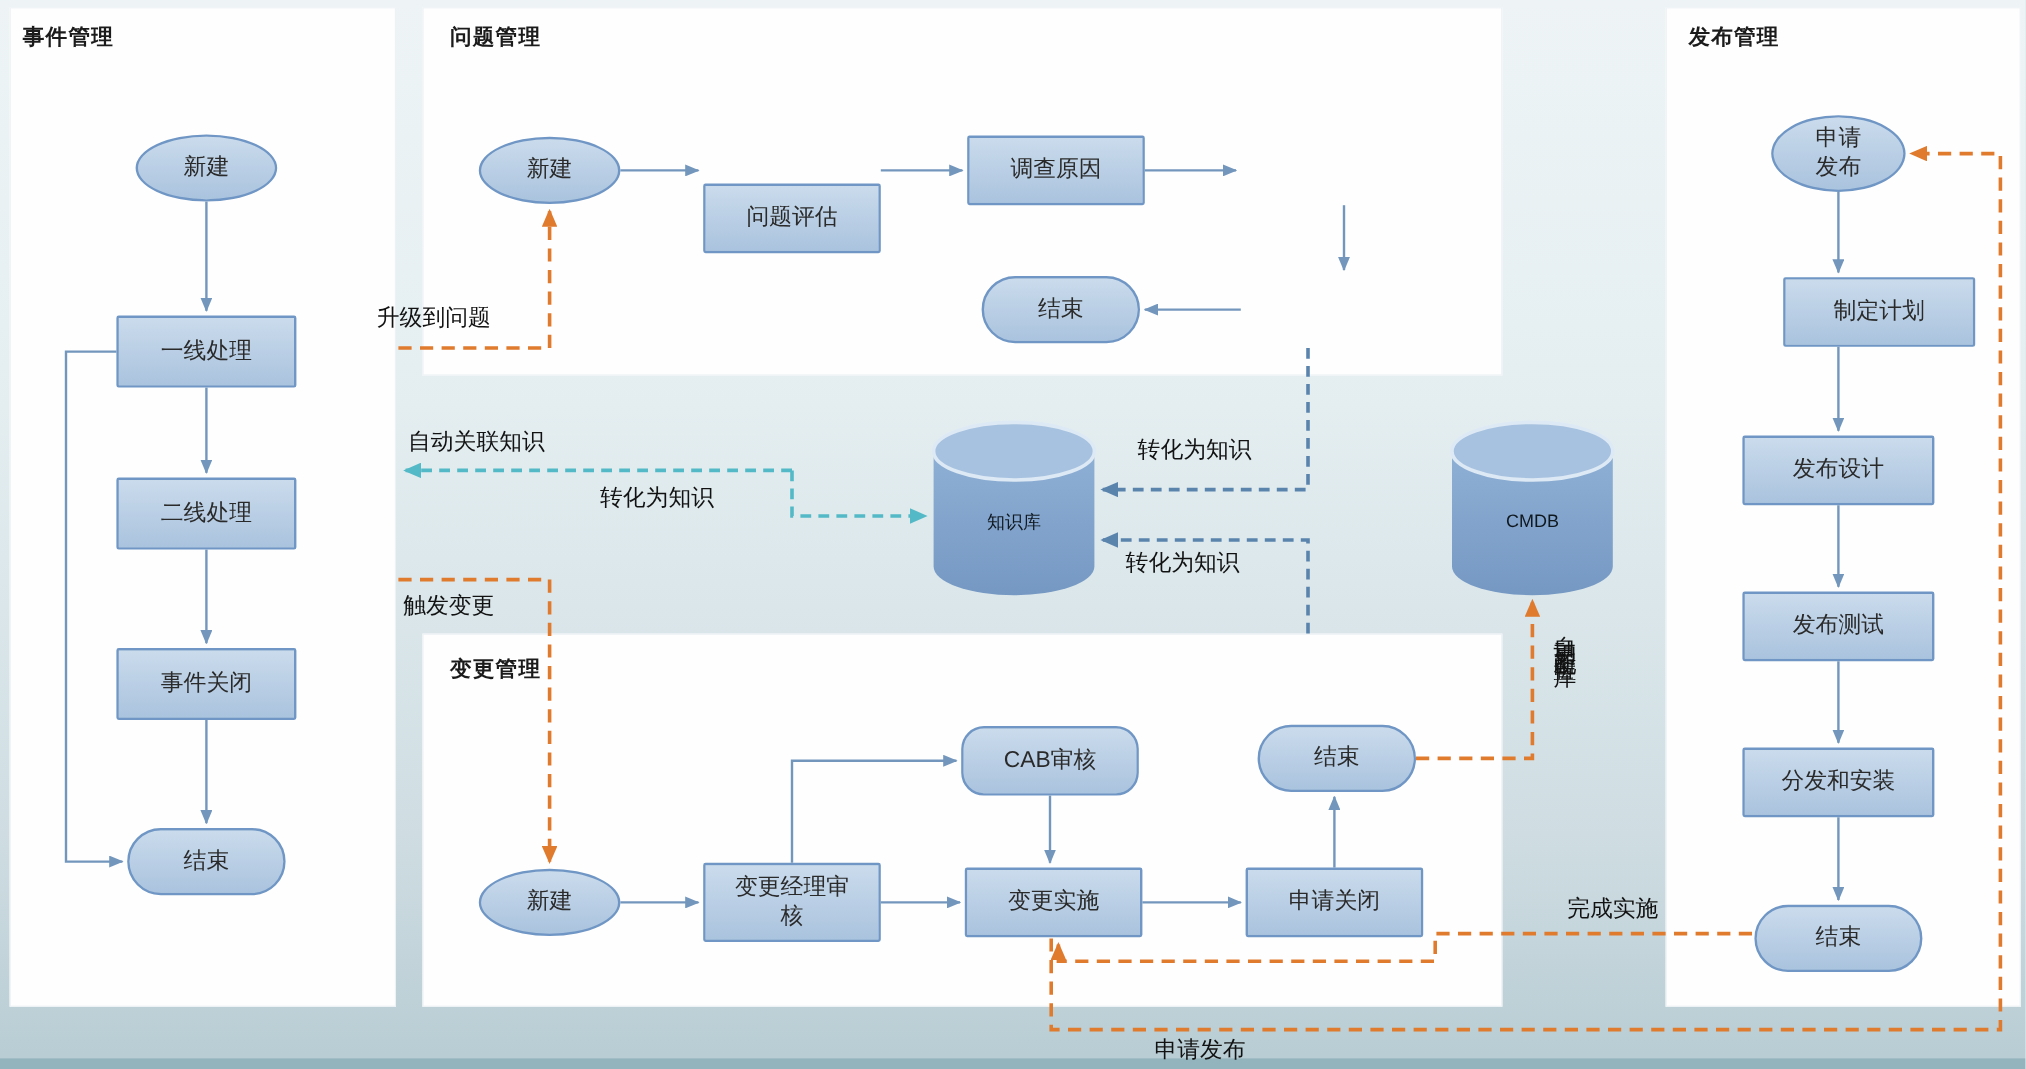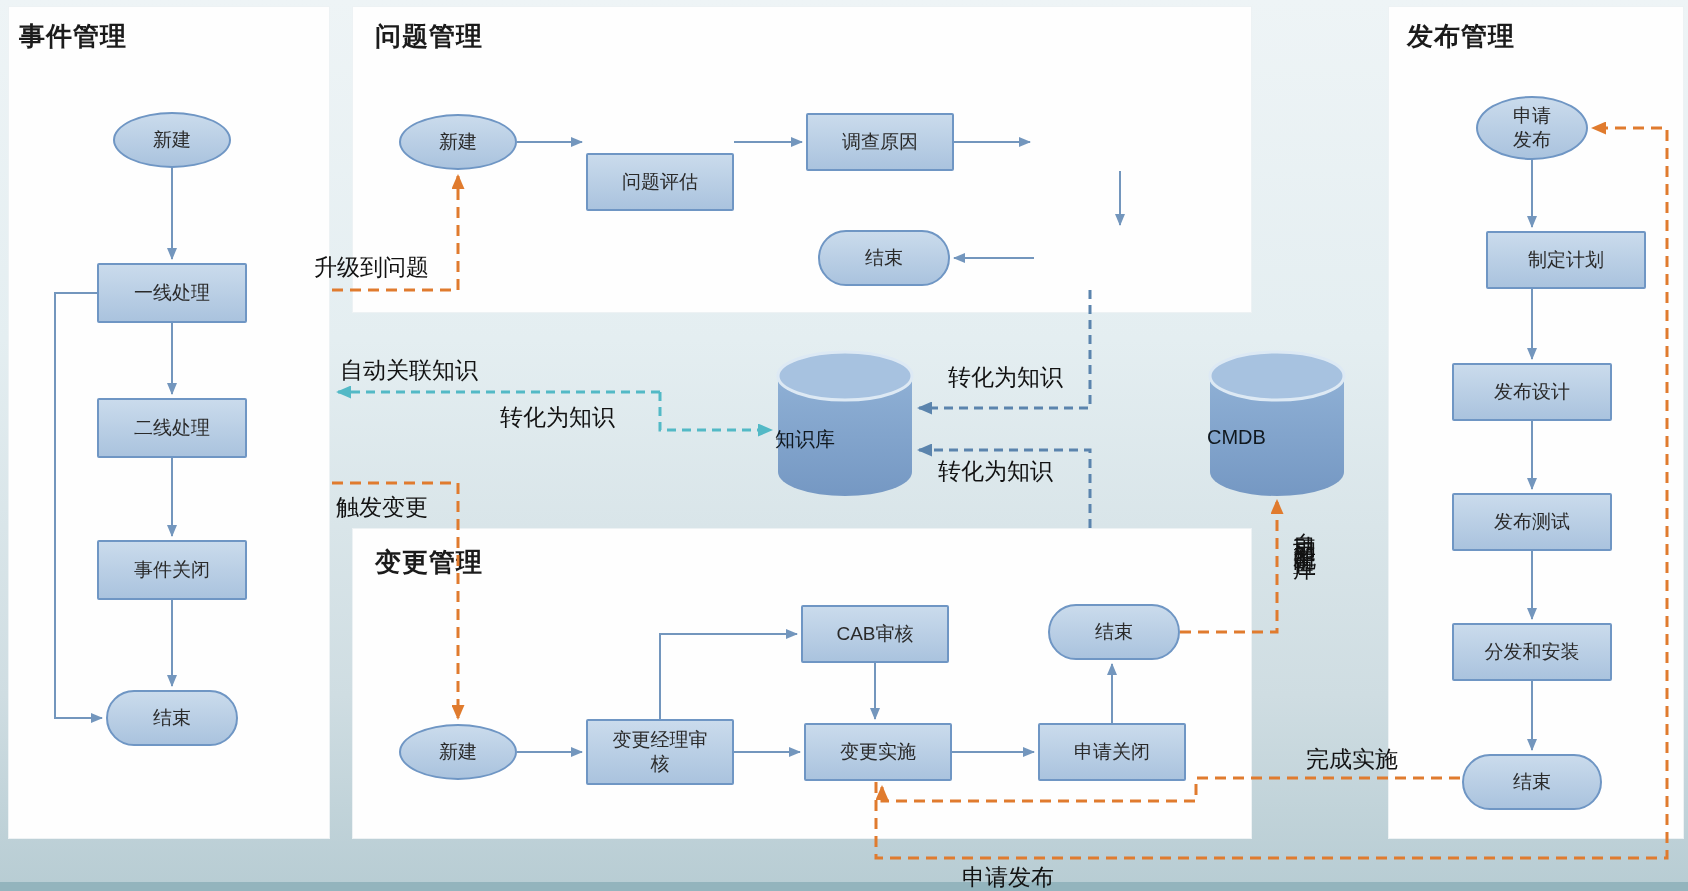--- a/index.html
+++ b/index.html
@@ -4,34 +4,34 @@
 <style>
   * { margin:0; padding:0; box-sizing:border-box; }
   html,body { background:#dfe9ec; }
   body { font-family:"Liberation Sans","DejaVu Sans",sans-serif; }
   .stage {
     position:relative; width:1688px; height:891px; overflow:hidden;
     background:linear-gradient(180deg,#eef4f6 0%,#e4eef1 38%,#cfdde2 78%,#b7ccd3 100%);
   }
   .bottom-bar { position:absolute; left:0; bottom:0; width:100%; height:9px; background:#93b4bd; z-index:1; }
   .panel { position:absolute; background:#fefefe; border:1px solid #edf2f4; z-index:1; }
-  .panel-title { position:absolute; font-size:26px; font-weight:bold; color:#1b1b1b; letter-spacing:1px; }
+  .panel-title { position:absolute; font-size:18px; font-weight:bold; color:#1b1b1b; letter-spacing:1px; }
   svg.edges { position:absolute; left:0; top:0; z-index:2; pointer-events:none; }
   .node {
     position:absolute; z-index:3; display:flex; align-items:center; justify-content:center;
     text-align:center; font-size:19px; color:#2a2a2a; line-height:1.25;
     background:linear-gradient(180deg,#cadbec 0%,#aac3de 100%);
     border:2px solid #6f96c4;
   }
   .n-rect { border-radius:2px; }
   .n-ellipse { border-radius:50%; }
   .n-end { border-radius:30px; }
   .cylinder { position:absolute; z-index:3; width:140px; height:150px; }
-  .cyl-label { position:absolute; width:100%; top:76px; text-align:left; font-size:20px; color:#10181f; }
-  .edge-label { position:absolute; z-index:4; font-size:23px; color:#121212; white-space:nowrap; }
+  .cyl-label { position:absolute; width:100%; top:76px; text-align:center; font-size:15px; color:#10181f; }
+  .edge-label { position:absolute; z-index:4; font-size:19px; color:#121212; white-space:nowrap; }
   .edge-label.vertical { writing-mode:vertical-rl; letter-spacing:4px; }
 </style>
 </head>
 <body>
 
 <div class="stage">
 
   <div class="panel" style="left:8px;top:6px;width:322px;height:833px;">
     <div class="panel-title" style="left:10px;top:12px;">事件管理</div>
   </div>
@@ -111,21 +111,21 @@
   <div class="node n-rect" style="left:97px;top:263px;width:150px;height:60px;">一线处理</div>
   <div class="node n-rect" style="left:97px;top:398px;width:150px;height:60px;">二线处理</div>
   <div class="node n-rect" style="left:97px;top:540px;width:150px;height:60px;">事件关闭</div>
   <div class="node n-end" style="left:106px;top:690px;width:132px;height:56px;">结束</div>
 
   <div class="node n-ellipse" style="left:399px;top:114px;width:118px;height:56px;">新建</div>
   <div class="node n-rect" style="left:586px;top:113px;width:148px;height:58px;margin-top:40px;">问题评估</div>
   <div class="node n-rect" style="left:806px;top:113px;width:148px;height:58px;text-align:right;">调查原因</div>
   <div class="node n-end" style="left:818px;top:230px;width:132px;height:56px;">结束</div>
 
-  <div class="node n-rect" style="left:801px;top:605px;width:148px;height:58px;">CAB审核</div>
+  <div class="node n-rect" style="left:801px;top:605px;width:148px;height:58px;border-radius:19px;">CAB审核</div>
   <div class="node n-end" style="left:1048px;top:604px;width:132px;height:56px;">结束</div>
   <div class="node n-ellipse" style="left:399px;top:724px;width:118px;height:56px;">新建</div>
   <div class="node n-rect" style="left:586px;top:719px;width:148px;height:66px;padding:0 18px;">变更经理审核</div>
   <div class="node n-rect" style="left:804px;top:723px;width:148px;height:58px;">变更实施</div>
   <div class="node n-rect" style="left:1038px;top:723px;width:148px;height:58px;">申请关闭</div>
 
   <div class="node n-ellipse" style="left:1476px;top:96px;width:112px;height:64px;padding:0 28px;">申请发布</div>
   <div class="node n-rect" style="left:1452px;top:231px;width:160px;height:58px;margin-left:34px;">制定计划</div>
   <div class="node n-rect" style="left:1452px;top:363px;width:160px;height:58px;">发布设计</div>
   <div class="node n-rect" style="left:1452px;top:493px;width:160px;height:58px;">发布测试</div>

